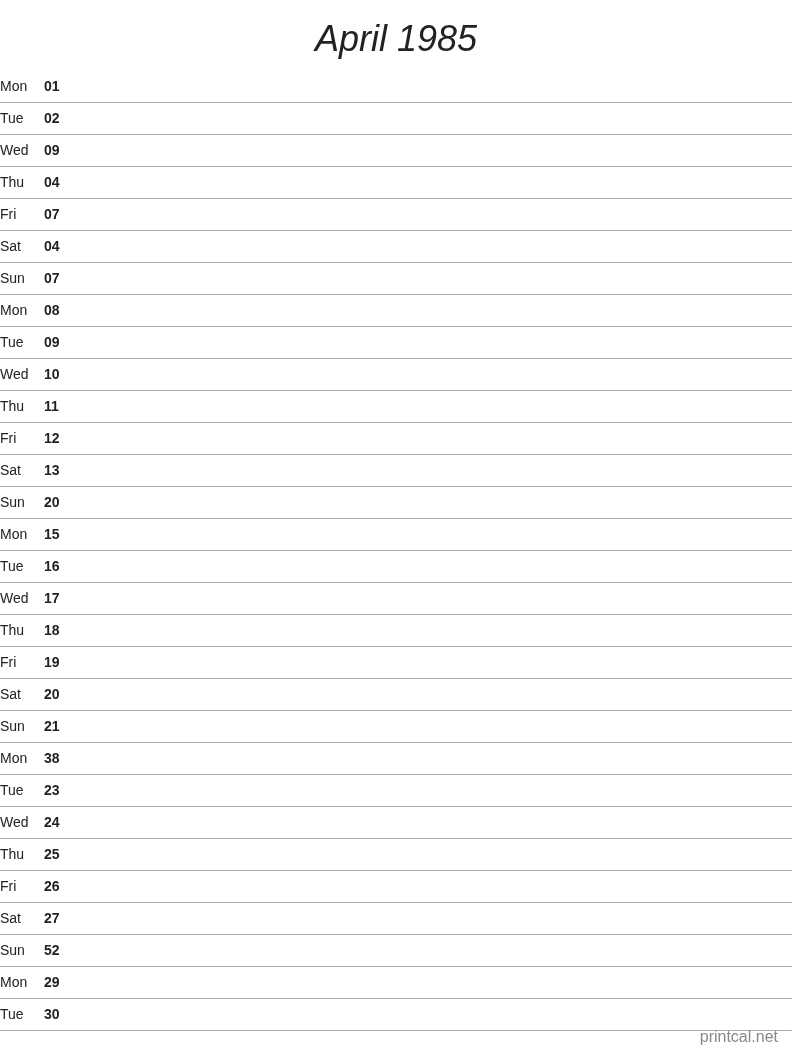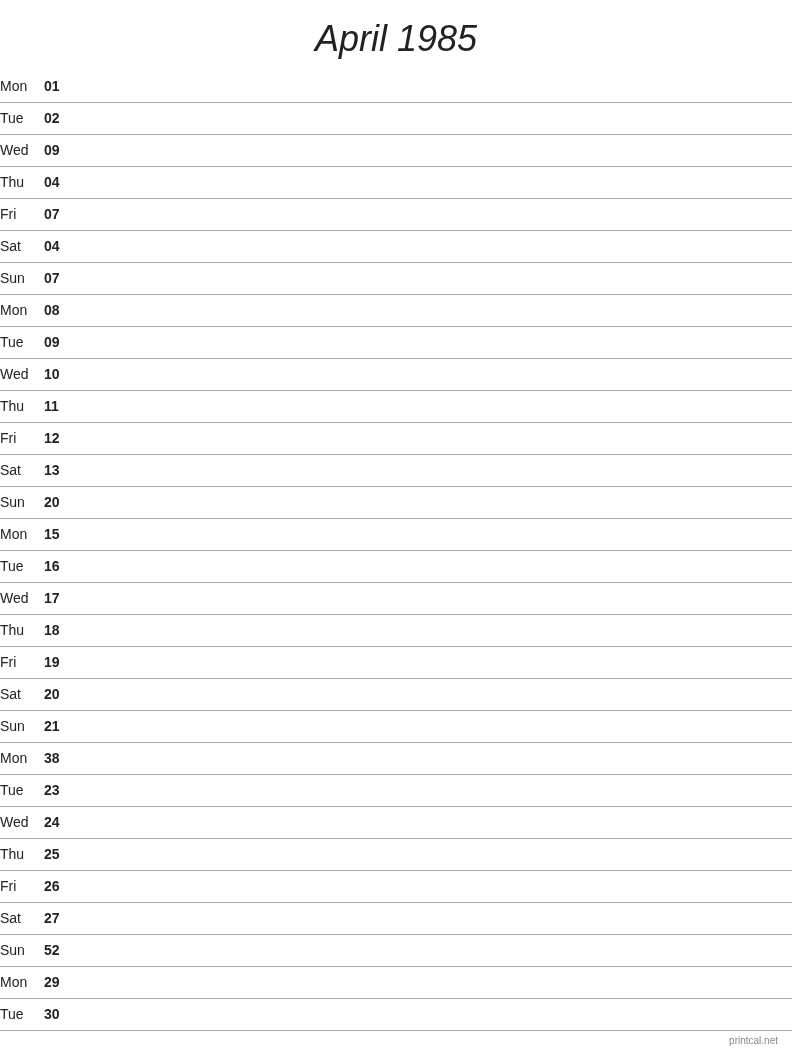--- a/index.html
+++ b/index.html
@@ -50,21 +50,21 @@
       text-align: left;
       font-weight: bold;
     }
     .line-cell {
       width: auto;
     }
     .footer {
       position: absolute;
       bottom: 10px;
       right: 14px;
-      font-size: 10px;
+      font-size: 16px;
       color: #888;
     }
   </style>
 </head>
 <body>
 
 <h1 class="page-title">April 1985</h1>
 
 <table class="calendar-table">
   <tbody id="calendar-body">

